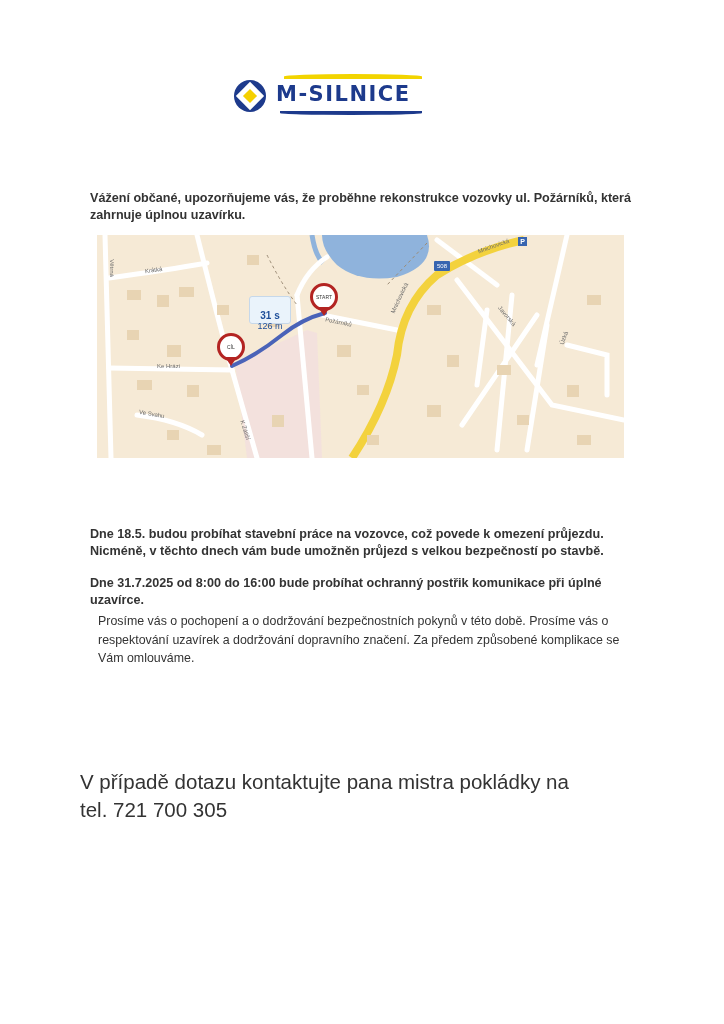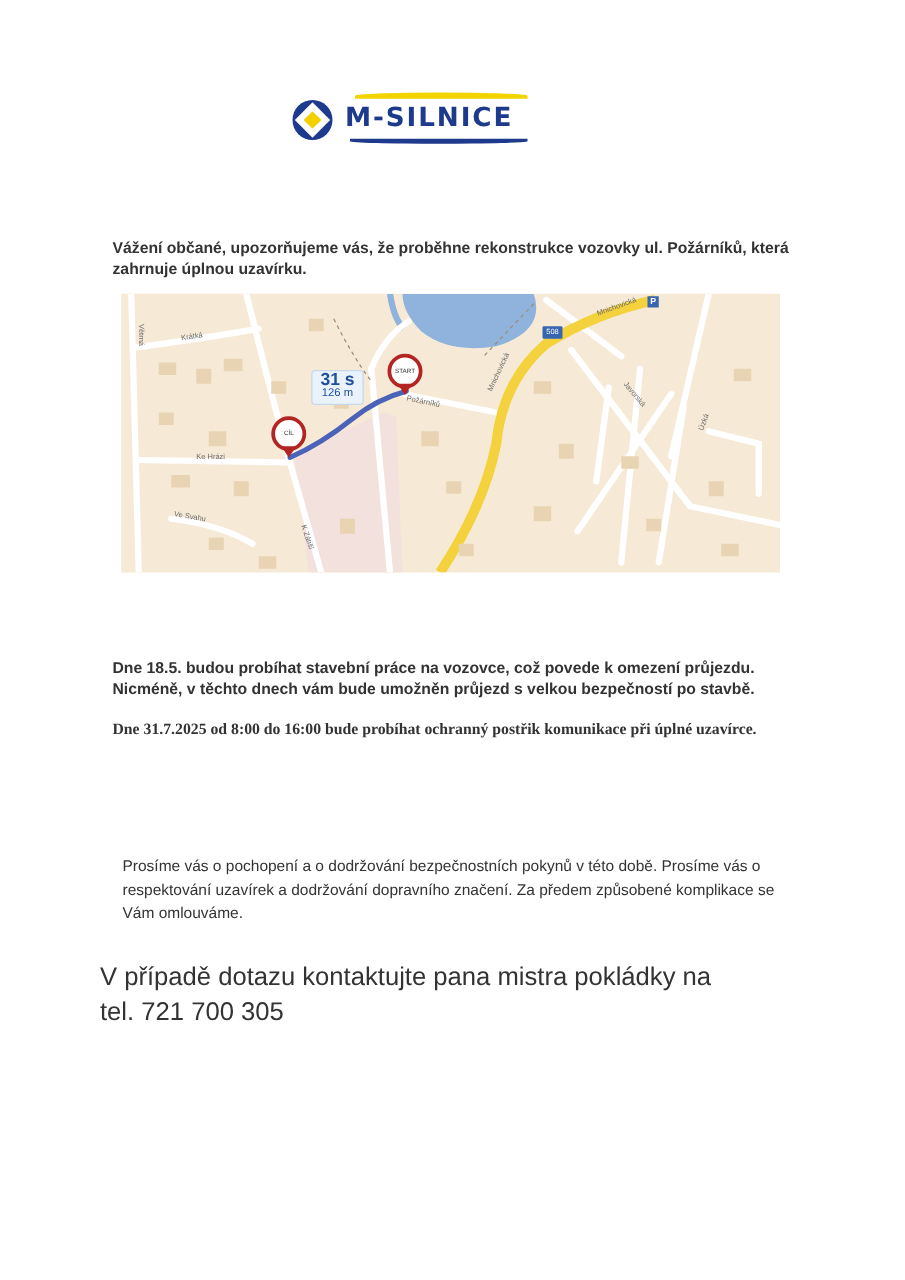--- a/index.html
+++ b/index.html
@@ -8,27 +8,27 @@
   .logo-emblem{position:absolute;left:0;top:10px;width:32px;height:32px;border-radius:50%;background:#1d3a8c;}
   .logo-emblem .inner{position:absolute;left:6px;top:6px;width:20px;height:20px;background:#fff;transform:rotate(45deg);}
   .logo-emblem .core{position:absolute;left:11px;top:11px;width:10px;height:10px;background:#f5d000;transform:rotate(45deg);}
   .logo-text{position:absolute;left:42px;top:12px;font-family:"DejaVu Sans",sans-serif;font-weight:bold;font-size:21px;letter-spacing:1.5px;color:#1d3a8c;}
   .logo-swoosh-top{position:absolute;left:50px;top:4px;width:138px;height:5px;background:#f2d400;border-radius:50% 50% 0 0;}
   .logo-swoosh-bot{position:absolute;left:46px;top:41px;width:142px;height:4px;background:#1d3a8c;border-radius:0 0 50% 50%;}
   .p{position:absolute;left:90px;width:550px;text-align:left;font-size:12.6px;line-height:17px;}
   .b{font-weight:bold;color:#333;}
   #intro{top:190px;}
   #p1{top:526px;}
-  #p2{top:575px;font-family:Liberation Serif, serif;}
-  #body{top:684px;text-align:left;left:98px;width:540px;font-size:12.4px;line-height:18.5px;color:#333;}
+  #p2{top:575px;}
+  #body{top:612px;text-align:left;left:98px;width:540px;font-size:12.4px;line-height:18.5px;color:#333;}
   #contact{top:768px;left:80px;width:564px;font-size:20.5px;line-height:28px;color:#333;}
   .map{position:absolute;left:97px;top:235px;width:527px;height:223px;background:#f6ead6;overflow:hidden;}
   .map svg{position:absolute;left:0;top:0;}
   .bubble{position:absolute;left:249px;top:296px;width:40px;height:26px;background:#eaf3fb;border:1px solid #c6d8ea;border-radius:3px;text-align:center;font-size:9px;line-height:11px;color:#1f4f9a;}
-  .bubble b{font-size:14px;display:block;margin-top:1px;text-align:center;}
+  .bubble b{font-size:10px;display:block;margin-top:13px;text-align:center;}
   .pin{position:absolute;width:22px;height:22px;border-radius:50%;background:#fff;border:3px solid #b32422;text-align:center;font-size:5px;line-height:22px;color:#333;}
   .pin::after{content:"";position:absolute;left:5px;top:21px;border-left:6px solid transparent;border-right:6px solid transparent;border-top:9px solid #b32422;}
   .road-label{position:absolute;font-size:6px;color:#6b6b6b;white-space:nowrap;}
   .shield{position:absolute;left:434px;top:261px;width:16px;height:10px;background:#3865b0;color:#fff;font-size:6px;line-height:10px;text-align:center;border-radius:1px;}
   .park{position:absolute;left:518px;top:237px;width:9px;height:9px;background:#3865b0;color:#fff;font-size:7px;line-height:9px;text-align:center;font-weight:bold;}
 </style>
 </head>
 <body>
 
 <div class="logo">

